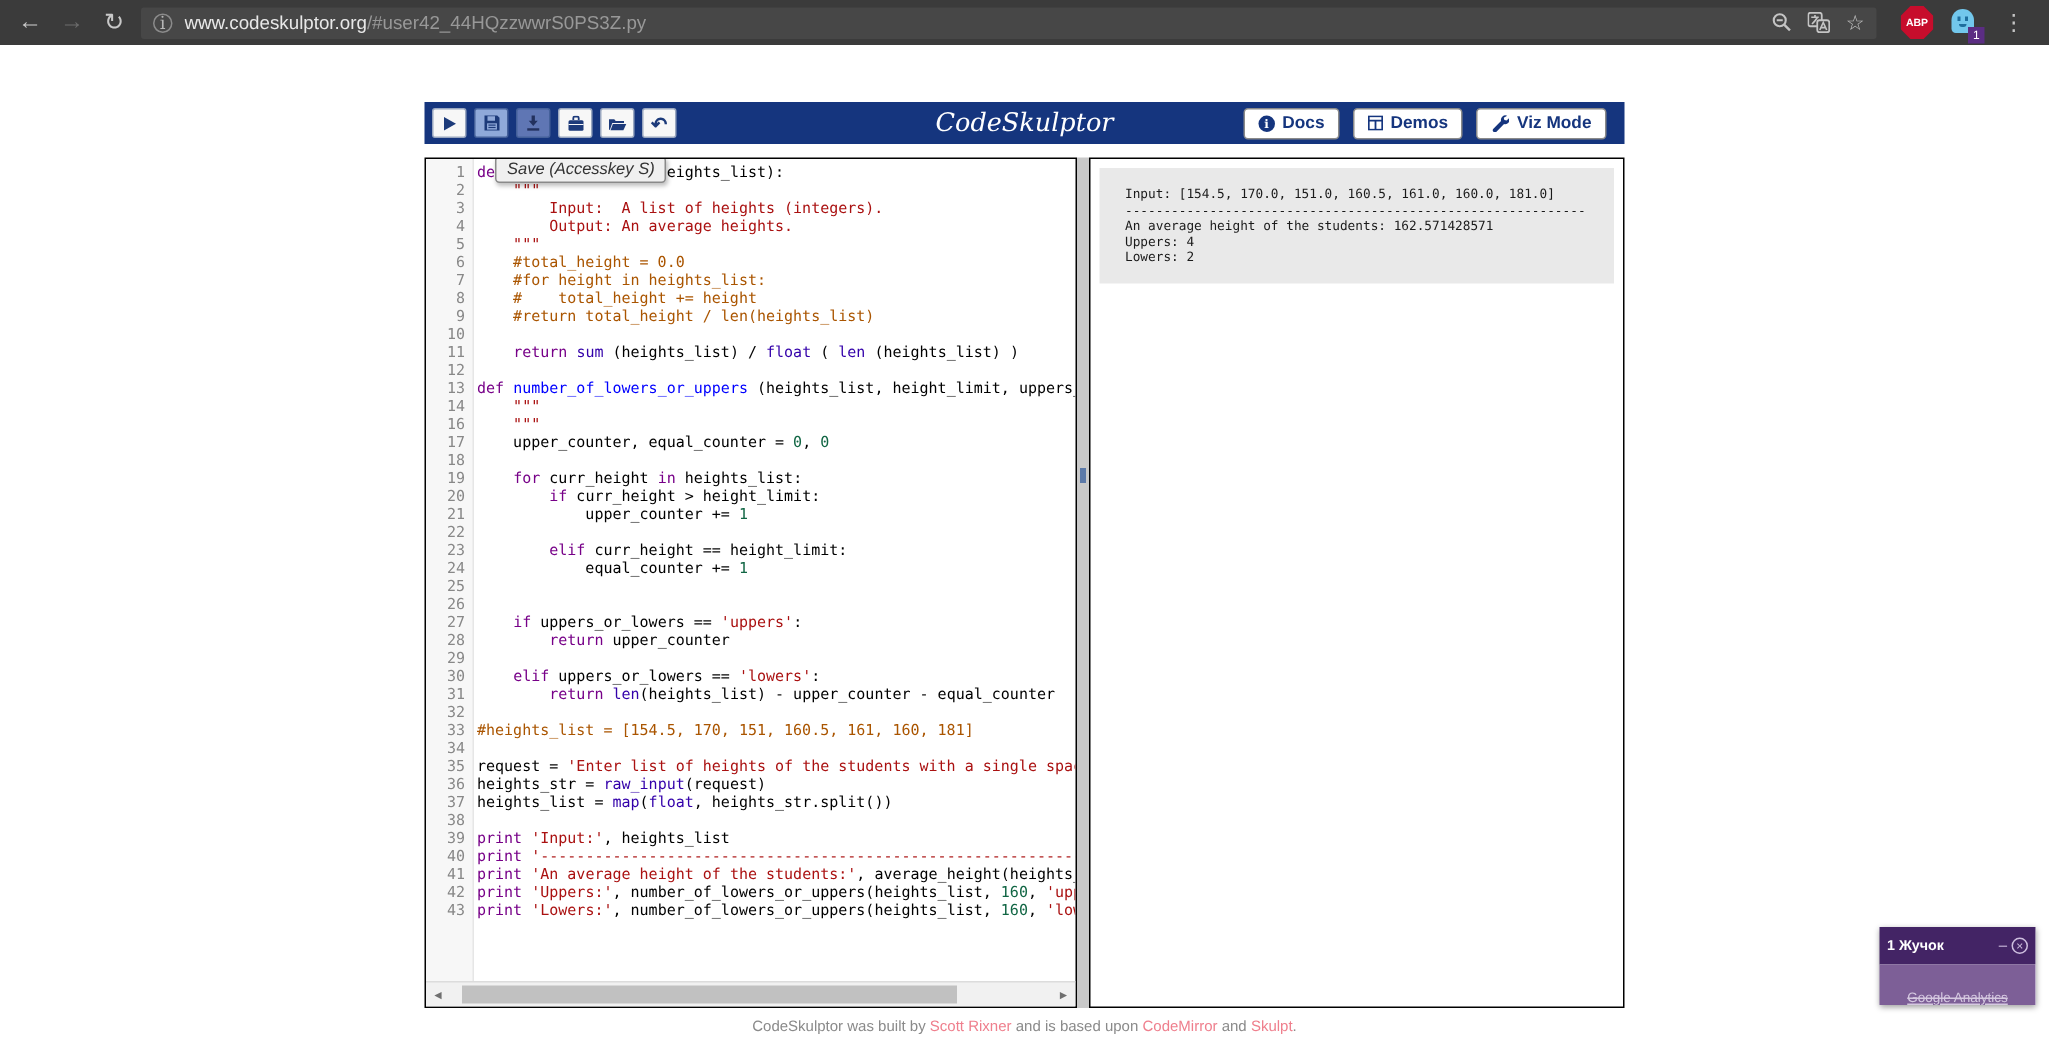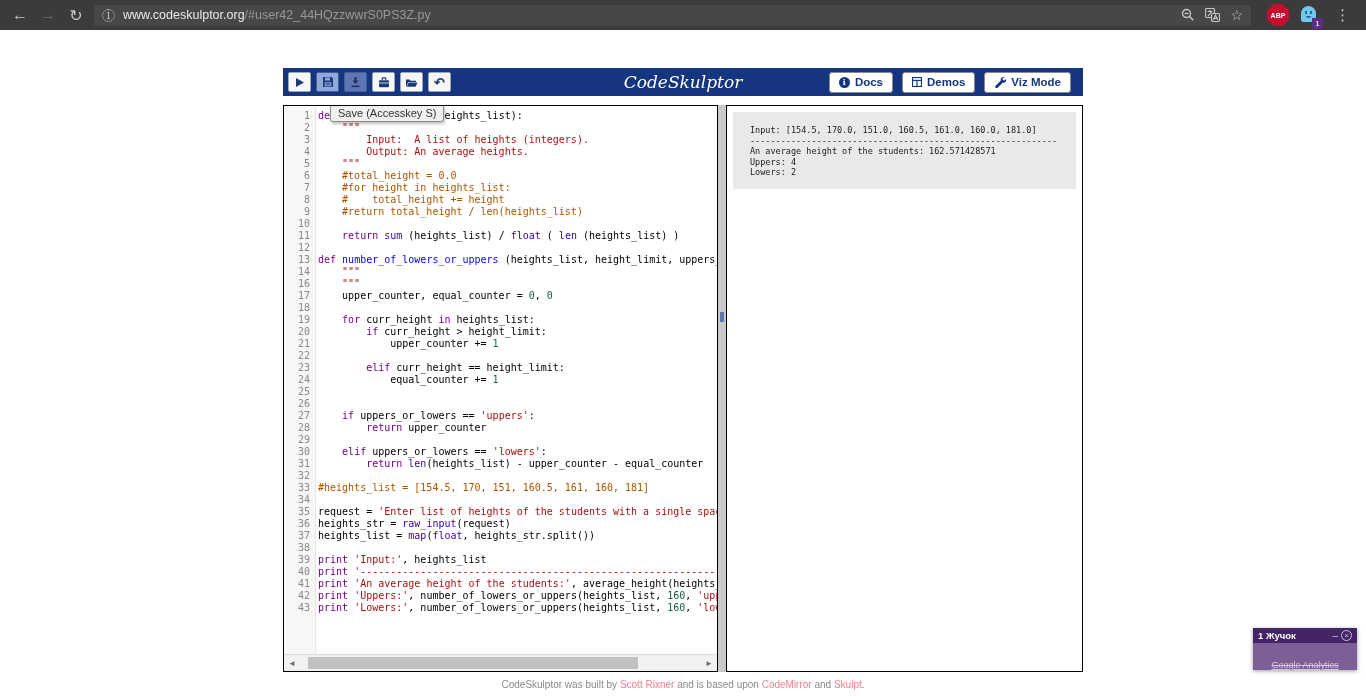--- a/index.html
+++ b/index.html
@@ -59,21 +59,21 @@
                border-right:1px solid #e6e6e6; }
   .lines-wrap { position:absolute; left:0; right:0; top:0; bottom:17px; padding-top:4px; overflow:hidden; }
   .cm-line { display:flex; height:12px; font:10px/12px "DejaVu Sans Mono", monospace; }
   .ln { width:29px; flex:none; text-align:right; padding-right:3px; color:#888; }
   .lc { white-space:pre; padding-left:5px; }
   .tok-kw { color:#708; } .tok-fn { color:#00f; } .tok-bi { color:#30a; }
   .tok-str { color:#a11; } .tok-com { color:#a50; } .tok-num { color:#164; } .tok-pl { color:#000; }
 
   .tooltip { position:absolute; left:46px; top:-2px; z-index:6; background:#f0f0f0;
              border:1px solid #8a8a8a; border-radius:3px; padding:2px 7px; font-size:11px;
-             color:#333; box-shadow:1px 2px 3px rgba(0,0,0,.25); white-space:nowrap; }
+             color:#333; box-shadow:1px 2px 3px rgba(0,0,0,.25); white-space:nowrap;font-style:italic; }
 
   .hscroll { position:absolute; left:0; right:0; bottom:0; height:17px; background:#f1f1f1;
              border-top:1px solid #dcdcdc; }
   .sarrow { position:absolute; top:0; bottom:0; width:16px; color:#6f6f6f; font-size:8px;
             display:flex; align-items:center; justify-content:center; cursor:pointer; }
   .sarrow.left { left:0; } .sarrow.right { right:0; }
   .sthumb { position:absolute; left:24px; width:330px; top:2px; bottom:2px; background:#c1c1c1; cursor:grab; }
 
   
   .splitter { width:8px; background:#c9c9c9; position:relative; cursor:col-resize; flex:none; }
@@ -85,21 +85,21 @@
                  font:8.5px/10.5px "DejaVu Sans Mono", monospace; color:#1a1a1a; }
   .co-line { white-space:pre; overflow:hidden; }
 
   
   .footer { position:absolute; top:679px; left:0; width:100%; text-align:center;
             font-size:10px; color:#8a8a8a; }
   .flink { color:#ef7f8d; cursor:pointer; }
 
   
   .ghostery { position:absolute; right:9px; bottom:26px; width:104px; box-shadow:0 1px 4px rgba(0,0,0,.4); }
-  .gh-head { background:#432465; color:#fff; height:15px; display:flex; align-items:center; padding:0 5px; }
+  .gh-head { background:#432465; color:#fff; height:25px; display:flex; align-items:center; padding:0 5px; }
   .gh-title { font-size:9.5px; font-weight:bold; }
   .gh-ctrls { margin-left:auto; display:flex; align-items:center; gap:3px; }
   .gh-min { color:#cdbede; font-size:10px; line-height:1; cursor:pointer; }
   .gh-close { width:11px; height:11px; border:1px solid #cdbede; border-radius:50%; color:#cdbede;
               font-size:8px; line-height:9px; text-align:center; cursor:pointer; }
   .gh-body { background:#7d5f97; height:27px; display:flex; align-items:flex-end; justify-content:center; }
   .gh-item { color:#d5c8e0; font-size:9px; text-decoration:underline line-through; cursor:pointer; }
 </style>
 </head>
 <body>

